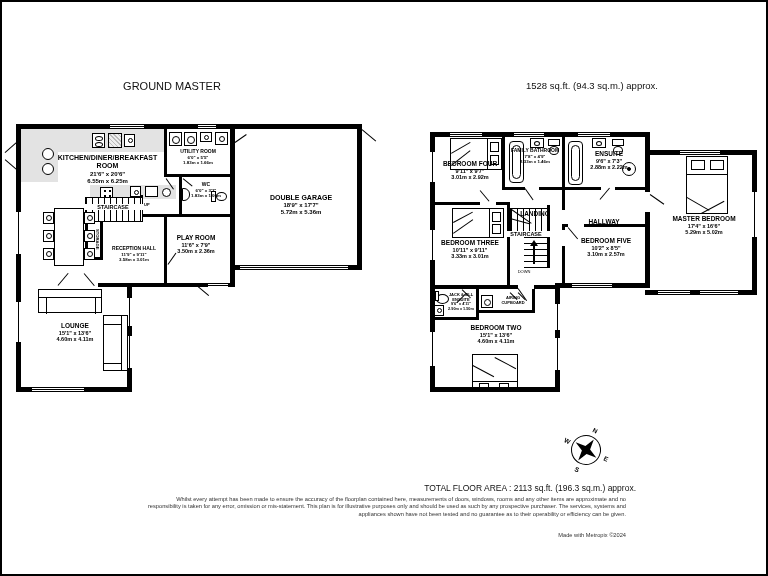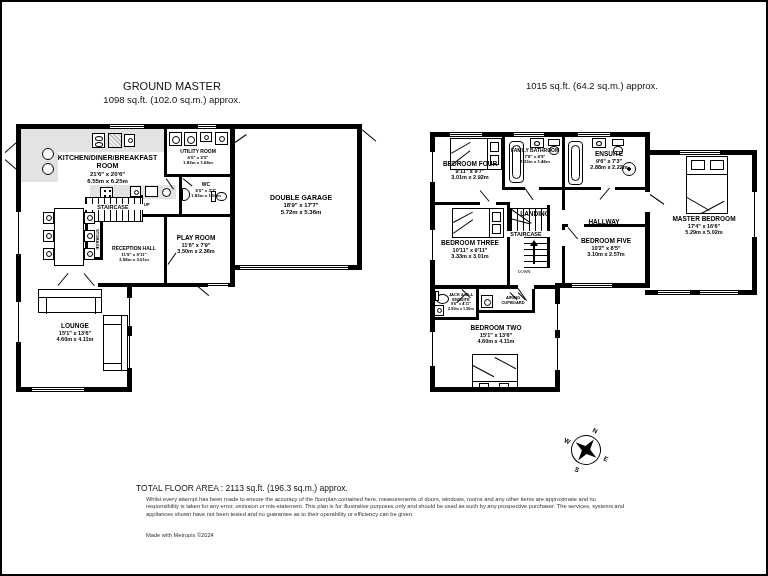--- a/index.html
+++ b/index.html
@@ -25,36 +25,35 @@
   .lbl{position:absolute;text-align:center;color:#000;font-weight:bold;}
   .lbl .nm{font-size:6.5px;line-height:1.18;}
   .lbl .dd{font-size:5.5px;line-height:1.2;}
   .lbl.big .nm{font-size:7px;} .lbl.big .dd{font-size:6px;}
   .lbl.sm .nm{font-size:5px;} .lbl.sm .dd{font-size:4.4px;}
   .lbl.xs .nm{font-size:4px;} .lbl.xs .dd{font-size:3.8px;}
   .title{position:absolute;text-align:center;color:#111;}
   .title .t1{font-size:11px;line-height:1.25;}
   .title .t2{font-size:9.5px;line-height:1.25;}
   .tag{position:absolute;background:#fff;font-weight:bold;text-align:center;white-space:nowrap;}
-  .footer{position:absolute;text-align:left;color:#222;margin-top:44px;}
+  .footer{position:absolute;text-align:right;color:#222;margin-top:44px;}
   .compass{position:absolute;transform:rotate(25deg);}
   .compass .ring{position:absolute;border:1.5px solid #000;border-radius:50%;box-sizing:border-box;}
   .compass .pt{position:absolute;font-size:6.5px;font-weight:bold;color:#000;}
 </style>
 </head>
 <body>
 
 <div class="stage">
 
   <div class="title" style="left:40px;top:78px;width:260px">
     <div class="t1">GROUND MASTER</div>
-    <div class="t2">1098 sq.ft. (102.0 sq.m.) approx.</div>
   </div>
   <div class="title" style="left:470px;top:78px;width:240px">
-    <div class="t2">1015 sq.ft. (64.2 sq.m.) approx.</div>
+    <div class="t2">1528 sq.ft. (94.3 sq.m.) approx.</div>
   </div>
 
   <div class="gray" style="left:19px;top:127px;width:144px;height:23px"></div>
   <div class="gray" style="left:19px;top:150px;width:37px;height:30px"></div>
   <div class="gray" style="left:88px;top:183px;width:86px;height:14px"></div>
 
   <div class="w" style="left:14px;top:122px;width:346px;height:5px"></div>
   <div class="w" style="left:14px;top:122px;width:5px;height:268px"></div>
   <div class="w" style="left:14px;top:385px;width:116px;height:5px"></div>
   <div class="w" style="left:125px;top:283px;width:5px;height:107px"></div>

